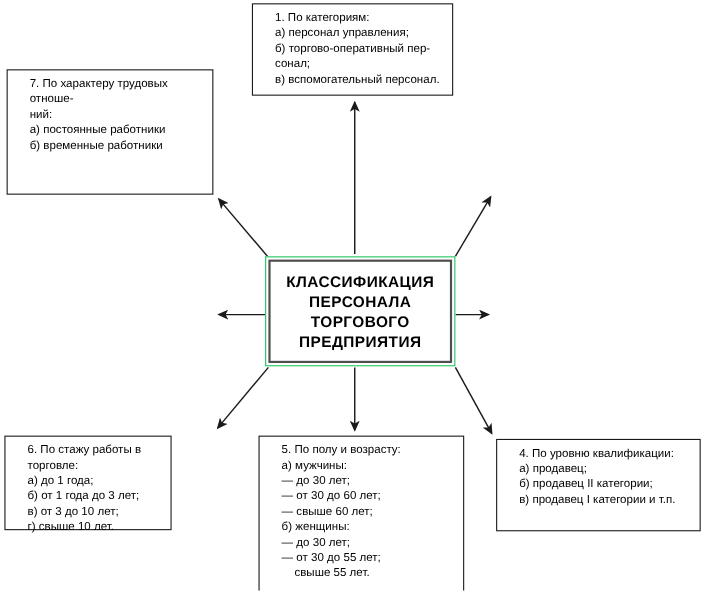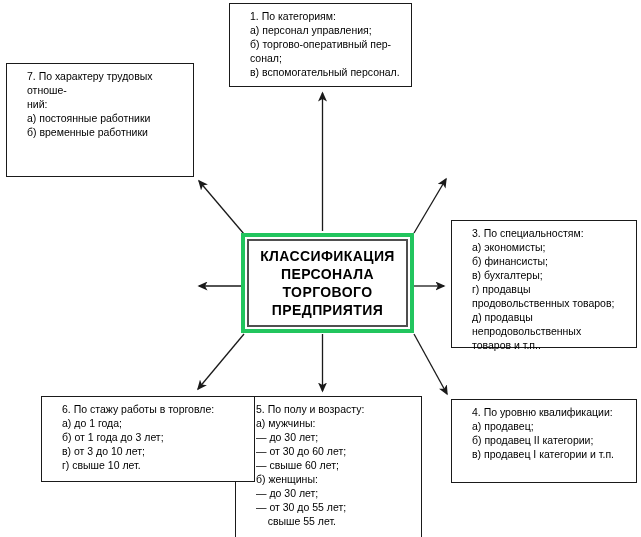--- a/index.html
+++ b/index.html
@@ -24,28 +24,28 @@
     font-size:10.5px;
     line-height:14px;
     white-space:pre-wrap;
     letter-spacing:0;
   }
   .b1{left:229px;top:3px;  width:183px;height:84px;}
   .b2{left:451px;top:61px; width:184px;height:113px;}
   .b3{left:451px;top:220px;width:186px;height:128px;}
   .b4{left:451px;top:399px;width:186px;height:84px;}
   .b5{left:235px;top:396px;width:187px;height:160px;}
-  .b6{left:4px;  top:396px;width:214px;height:86px;margin-left:37px;}
+  .b6{left:4px;  top:396px;width:152px;height:86px;}
   .b7{left:6px;  top:216px;width:186px;height:132px;}
   .b8{left:6px;  top:63px; width:188px;height:114px;}
   .center-outer{
     position:absolute;
     left:241px;top:233px;width:173px;height:100px;
     box-sizing:border-box;
-    border:4px solid #22c55e;
+    border:1px solid #22c55e;
     background:#fff;
     padding:2px;
   }
   .center-inner{
     box-sizing:border-box;
     width:100%;height:100%;
     border:2px solid #4f4f4f;
     display:flex;align-items:center;justify-content:center;
     text-align:center;
   }
@@ -76,28 +76,20 @@
     <line x1="244" y1="334" x2="198" y2="389" stroke="#1a1a1a" stroke-width="1.3" marker-end="url(#ah)"></line>
     <line x1="241" y1="286" x2="199" y2="286" stroke="#1a1a1a" stroke-width="1.3" marker-end="url(#ah)"></line>
     <line x1="244" y1="234" x2="199" y2="181" stroke="#1a1a1a" stroke-width="1.3" marker-end="url(#ah)"></line>
   </svg>
 
   <div class="node b1">1. По категориям:
 а) персонал управления;
 б) торгово-оперативный пер-
 сонал;
 в) вспомогательный персонал.</div>
-  <div class="node b3">3. По специальностям:
-а) экономисты;
-б) финансисты;
-в) бухгалтеры;
-г) продавцы
-продовольственных товаров;
-д) продавцы непродовольственных
-товаров и т.п..</div>
   <div class="node b4">4. По уровню квалификации:
 а) продавец;
 б) продавец II категории;
 в) продавец I категории и т.п.</div>
   <div class="node b5">5. По полу и возрасту:
 а) мужчины:
 — до 30 лет;
 — от 30 до 60 лет;
 — свыше 60 лет;
 б) женщины:

